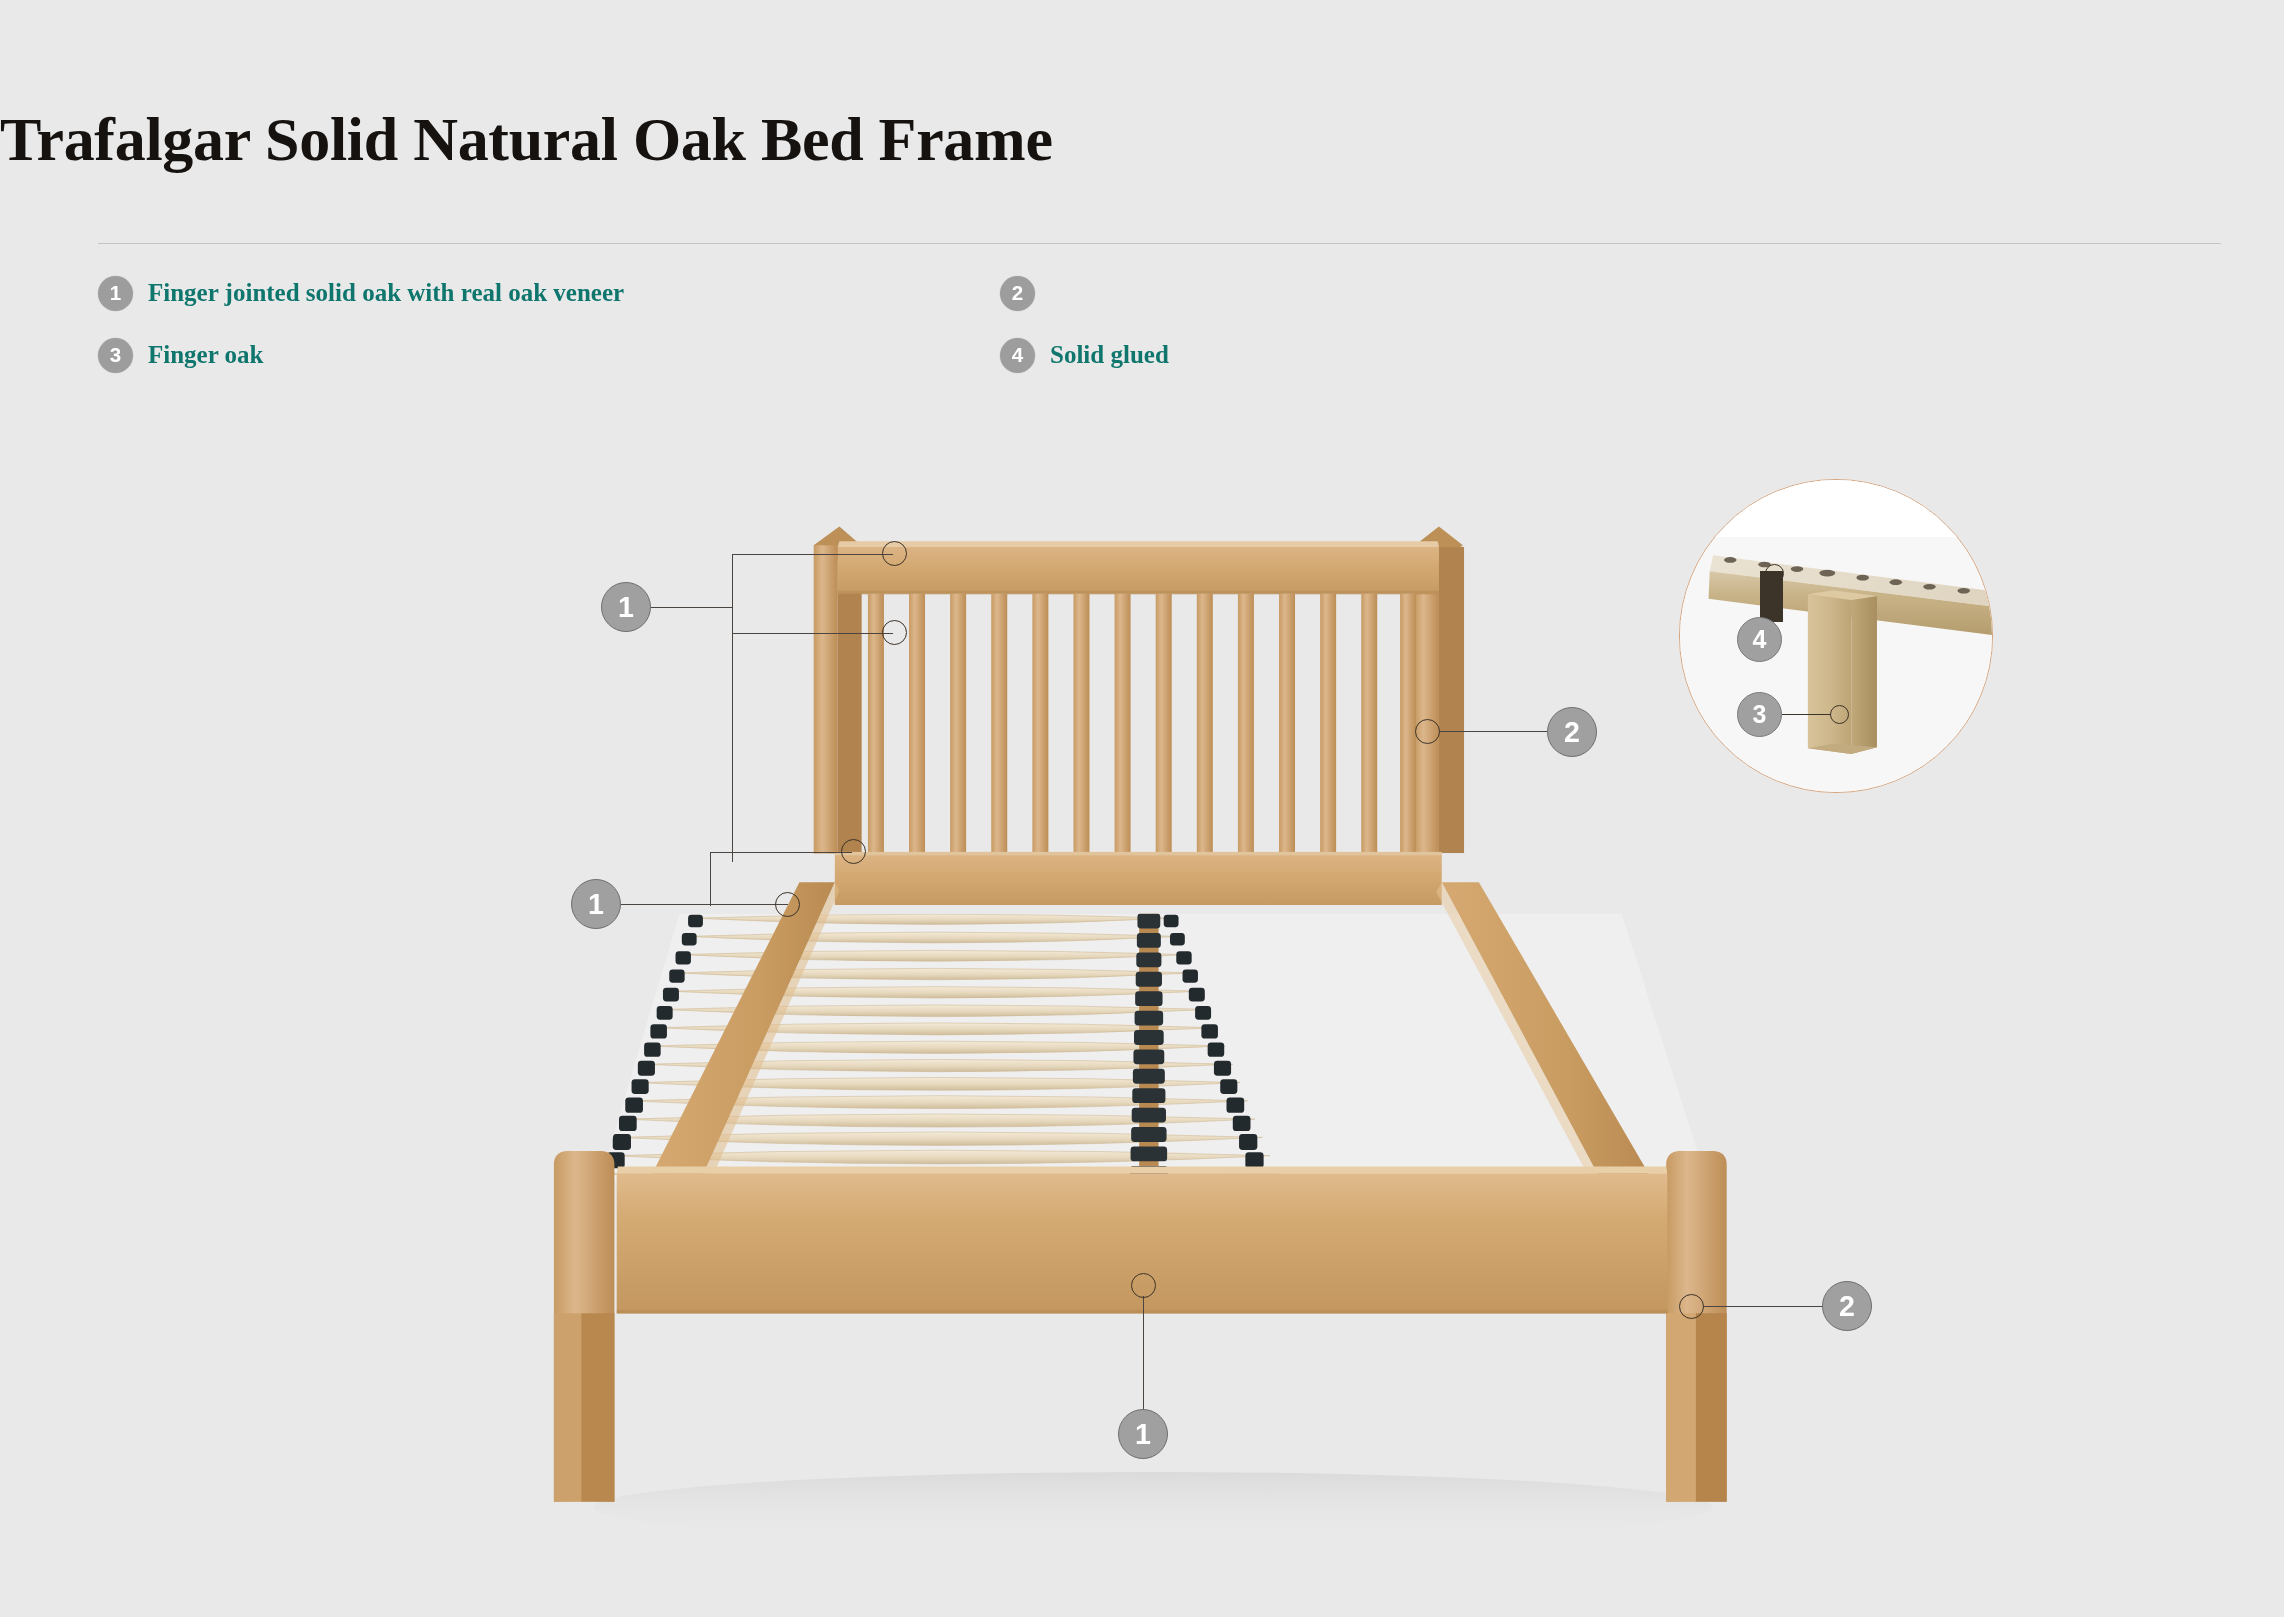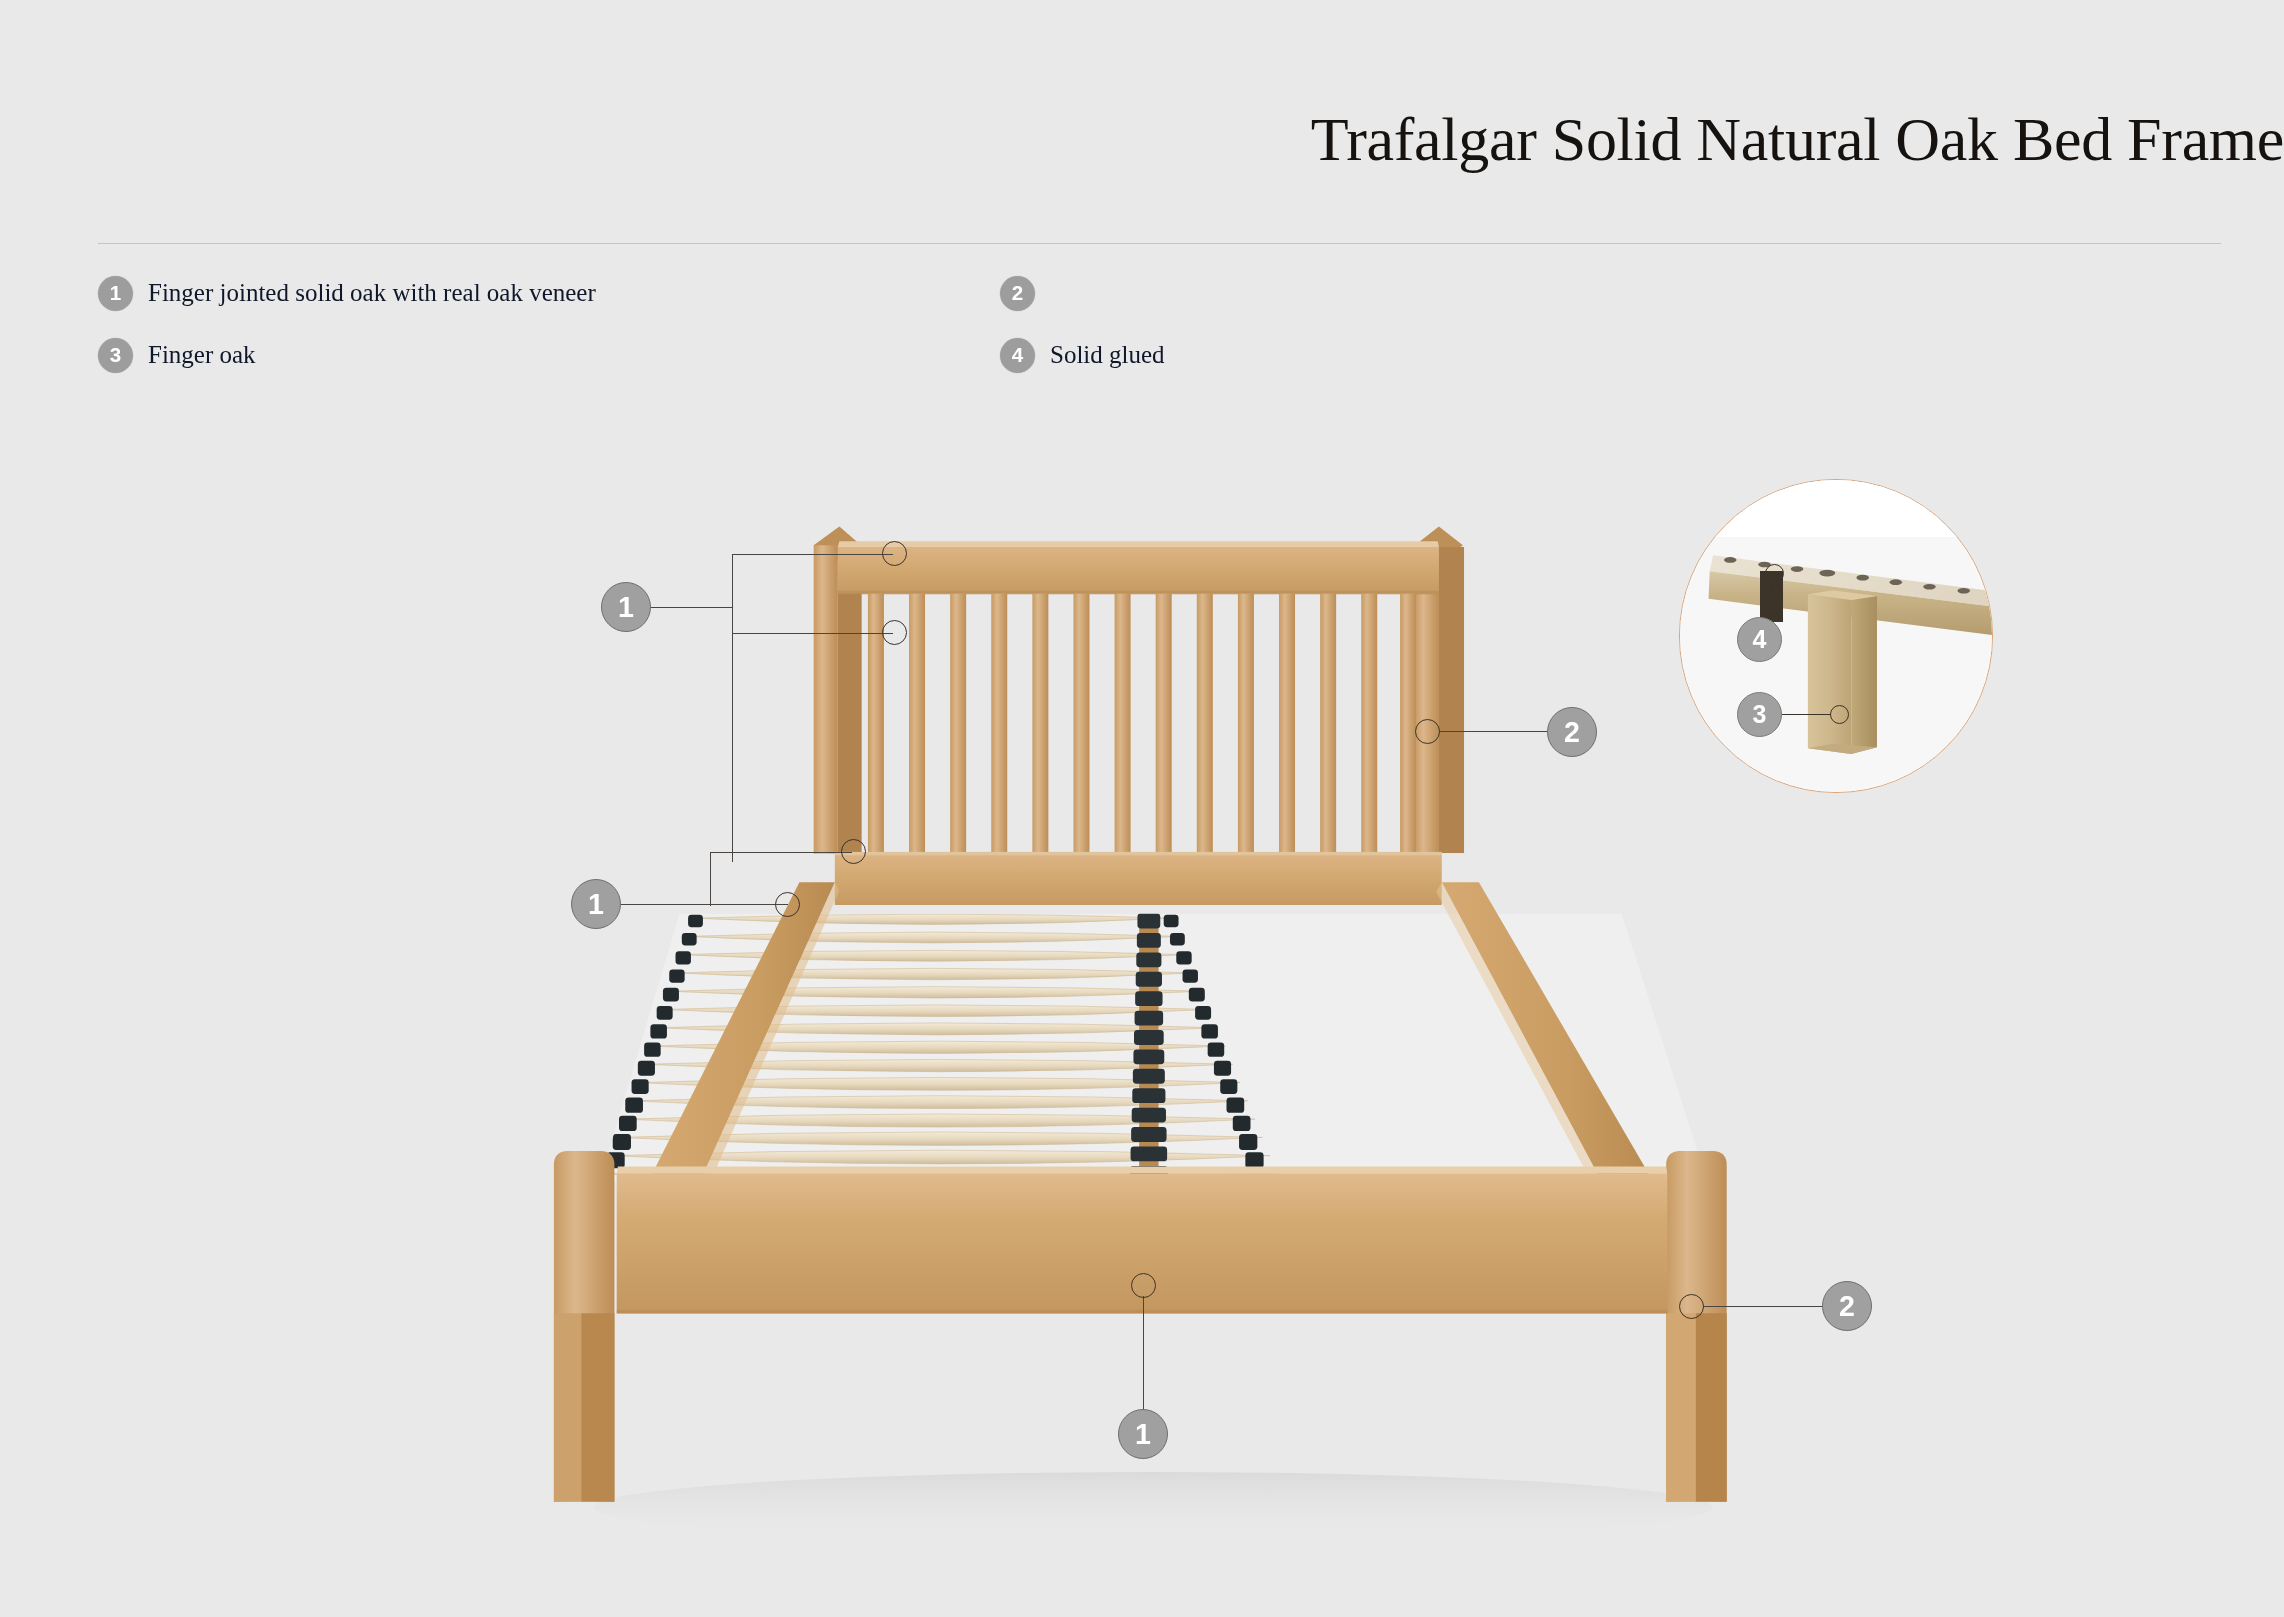--- a/index.html
+++ b/index.html
@@ -18,27 +18,27 @@
     width: 2284px;
     height: 1617px;
     background: #e9e9e9;
   }
 
   
   #page-title {
     position: absolute;
     left: 0; right: 0;
     top: 107px;
-    text-align: right;
+    text-align: left;
     font-size: 62px;
     line-height: 1.05;
     letter-spacing: -0.3px;
     color: #15120f;
     font-family: "Liberation Serif", "DejaVu Serif", serif;
-    font-weight: 400;
+    font-weight: 700;
     white-space: nowrap;
   }
 
   #title-divider {
     position: absolute;
     left: 98px;
     top: 243px;
     width: 2123px;
     height: 1.1px;
     background: #c4c4c4;
@@ -78,23 +78,24 @@
     display: flex;
     align-items: center;
     justify-content: center;
     line-height: 1;
     box-shadow: 0 0 0 0.6px rgba(0,0,0,0.07);
   }
 
   .legend-text {
     font-size: 25px;
     line-height: 1.12;
-    color: #0f172a;
+    color: #0f766e;
     white-space: nowrap;
     font-family: "Liberation Serif", "DejaVu Serif", serif;
+    font-weight: bold;
   }
 
   
   .callout-bubble {
     position: absolute;
     width: 50px;
     height: 50px;
     border-radius: 50%;
     background: #a0a0a0;
     border: 0.9px solid #6f6f6f;

